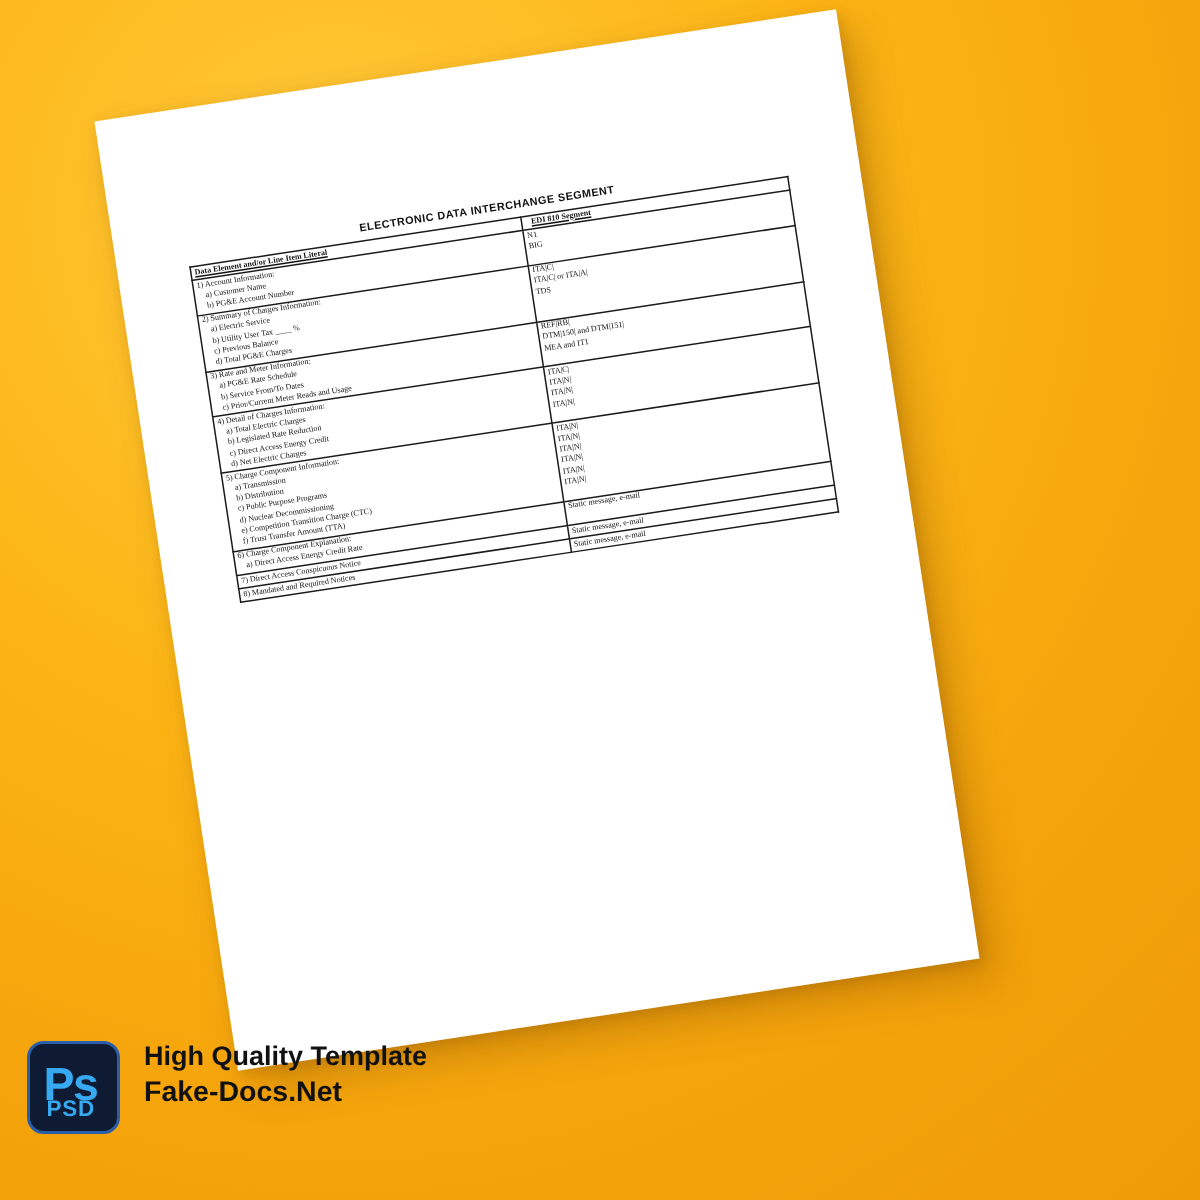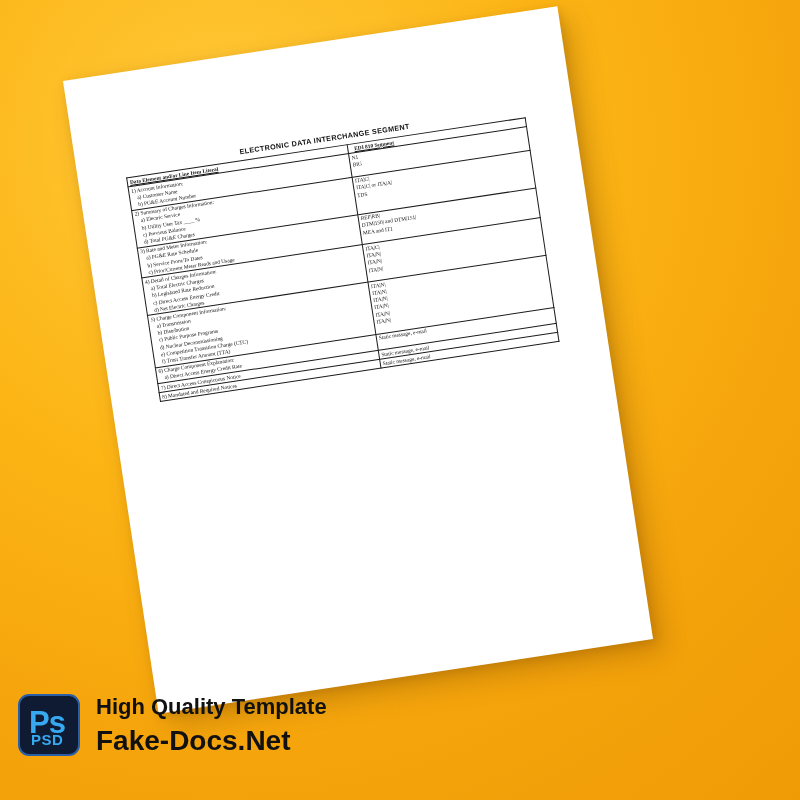--- a/index.html
+++ b/index.html
@@ -122,28 +122,28 @@
     color: #37a9f0;
     font-family: "Liberation Sans", sans-serif;
     letter-spacing: 0.5px;
   }
   .brand-text {
     position: absolute;
     left: 96px;
     top: 12px;
   }
   .brand-line1 {
-    font-size: 22px;
+    font-size: 18px;
     font-weight: bold;
     color: #111111;
     font-family: "Liberation Sans", sans-serif;
     line-height: 1.35;
   }
   .brand-line2 {
-    font-size: 28px;
+    font-size: 19px;
     font-weight: bold;
     color: #111111;
     font-family: "Liberation Sans", sans-serif;
     line-height: 1.35;
   }
 </style>
 </head>
 <body>
 
 <div id="stage">

